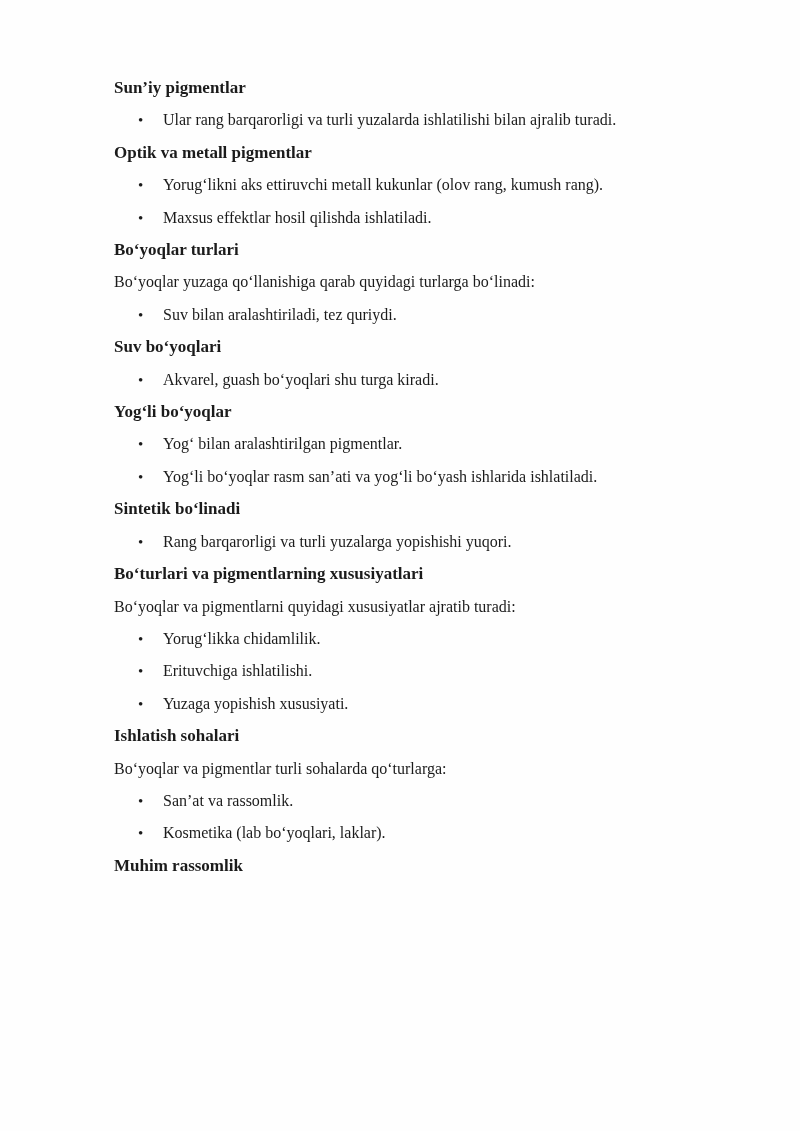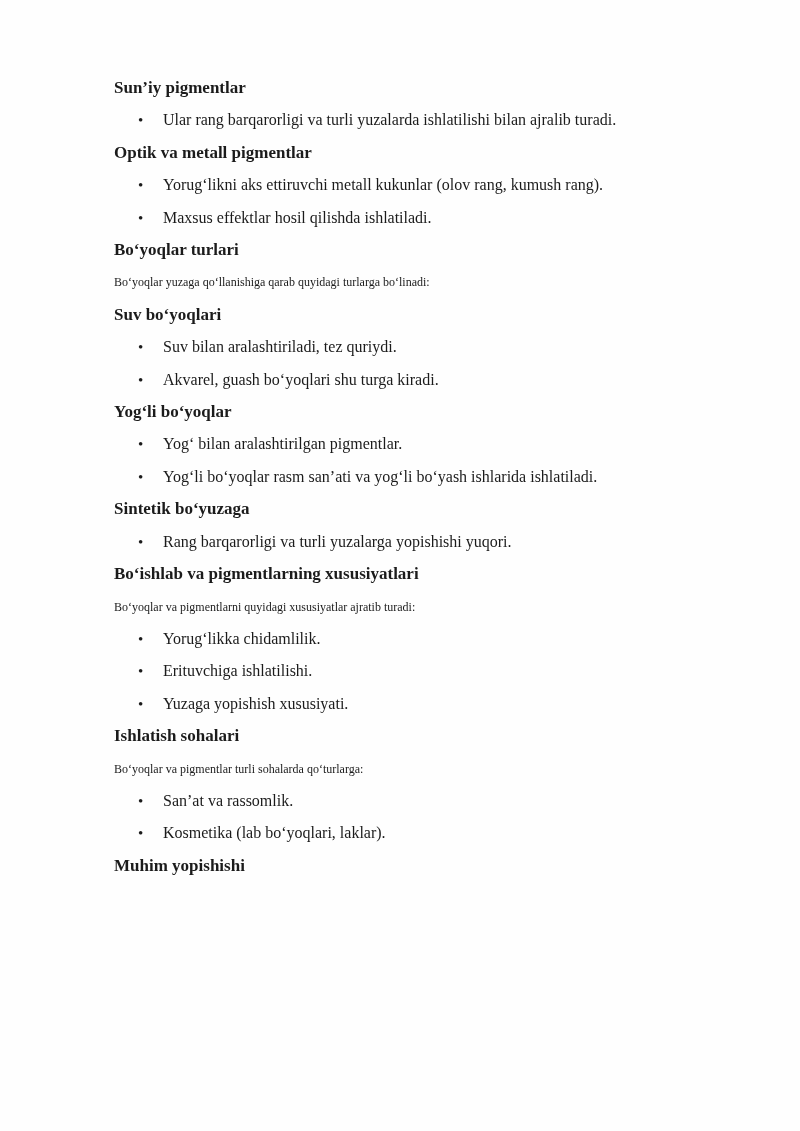--- a/index.html
+++ b/index.html
@@ -22,21 +22,21 @@
   .line {
     line-height: 32.4px;
     font-size: 16px;
     white-space: nowrap;
   }
   .heading {
     font-weight: bold;
     font-size: 17px;
   }
   .para {
-    font-size: 12px;
+    font-size: 16px;
   }
   .bullet {
     padding-left: 24px;
   }
   .dot {
     display: inline-block;
     width: 25px;
     font-size: 15px;
   }
 </style>
@@ -54,54 +54,54 @@
     <div class="line heading">Optik va metall pigmentlar</div>
 
     <div class="line bullet"><span class="dot">•</span><span>Yorug‘likni aks ettiruvchi metall kukunlar (olov rang, kumush rang).</span></div>
 
     <div class="line bullet"><span class="dot">•</span><span>Maxsus effektlar hosil qilishda ishlatiladi.</span></div>
 
     <div class="line heading">Bo‘yoqlar turlari</div>
 
     <div class="line para">Bo‘yoqlar yuzaga qo‘llanishiga qarab quyidagi turlarga bo‘linadi:</div>
 
+    <div class="line bullet"><span class="dot">•</span><span>Suv bilan aralashtiriladi, tez quriydi.</span></div>
+
     <div class="line heading">Suv bo‘yoqlari</div>
-
-    <div class="line bullet"><span class="dot">•</span><span>Suv bilan aralashtiriladi, tez quriydi.</span></div>
 
     <div class="line bullet"><span class="dot">•</span><span>Akvarel, guash bo‘yoqlari shu turga kiradi.</span></div>
 
     <div class="line heading">Yog‘li bo‘yoqlar</div>
 
     <div class="line bullet"><span class="dot">•</span><span>Yog‘ bilan aralashtirilgan pigmentlar.</span></div>
 
     <div class="line bullet"><span class="dot">•</span><span>Yog‘li bo‘yoqlar rasm san’ati va yog‘li bo‘yash ishlarida ishlatiladi.</span></div>
 
-    <div class="line heading">Sintetik bo‘yuzaga</div>
+    <div class="line heading">Sintetik bo‘linadi</div>
 
 
     <div class="line bullet"><span class="dot">•</span><span>Rang barqarorligi va turli yuzalarga yopishishi yuqori.</span></div>
 
-    <div class="line heading">Bo‘ishlab va pigmentlarning xususiyatlari</div>
+    <div class="line heading">Bo‘turlari va pigmentlarning xususiyatlari</div>
 
     <div class="line para">Bo‘yoqlar va pigmentlarni quyidagi xususiyatlar ajratib turadi:</div>
 
 
     <div class="line bullet"><span class="dot">•</span><span>Yorug‘likka chidamlilik.</span></div>
 
     <div class="line bullet"><span class="dot">•</span><span>Erituvchiga ishlatilishi.</span></div>
 
     <div class="line bullet"><span class="dot">•</span><span>Yuzaga yopishish xususiyati.</span></div>
 
     <div class="line heading">Ishlatish sohalari</div>
 
     <div class="line para">Bo‘yoqlar va pigmentlar turli sohalarda qo‘turlarga:</div>
 
     <div class="line bullet"><span class="dot">•</span><span>San’at va rassomlik.</span></div>
 
 
     <div class="line bullet"><span class="dot">•</span><span>Kosmetika (lab bo‘yoqlari, laklar).</span></div>
 
 
-    <div class="line heading">Muhim yopishishi</div>
+    <div class="line heading">Muhim rassomlik</div>
 
   </div>
 </div>
 
 </body></html>

